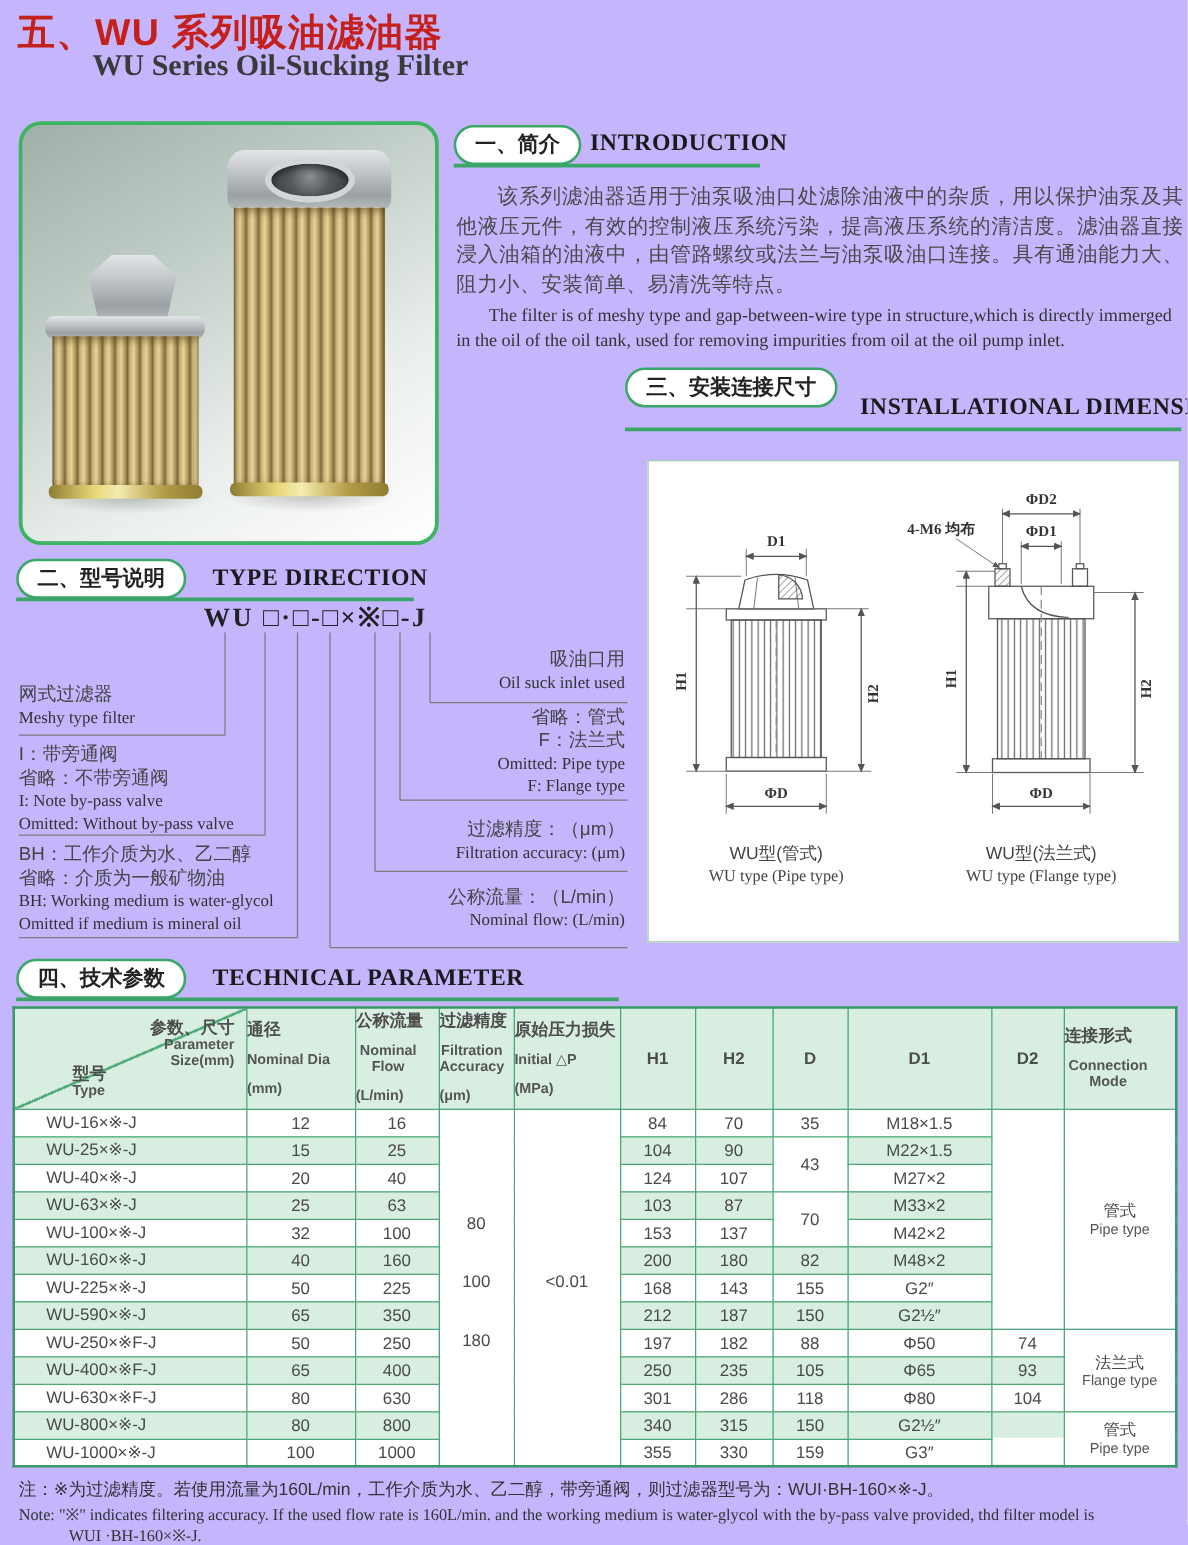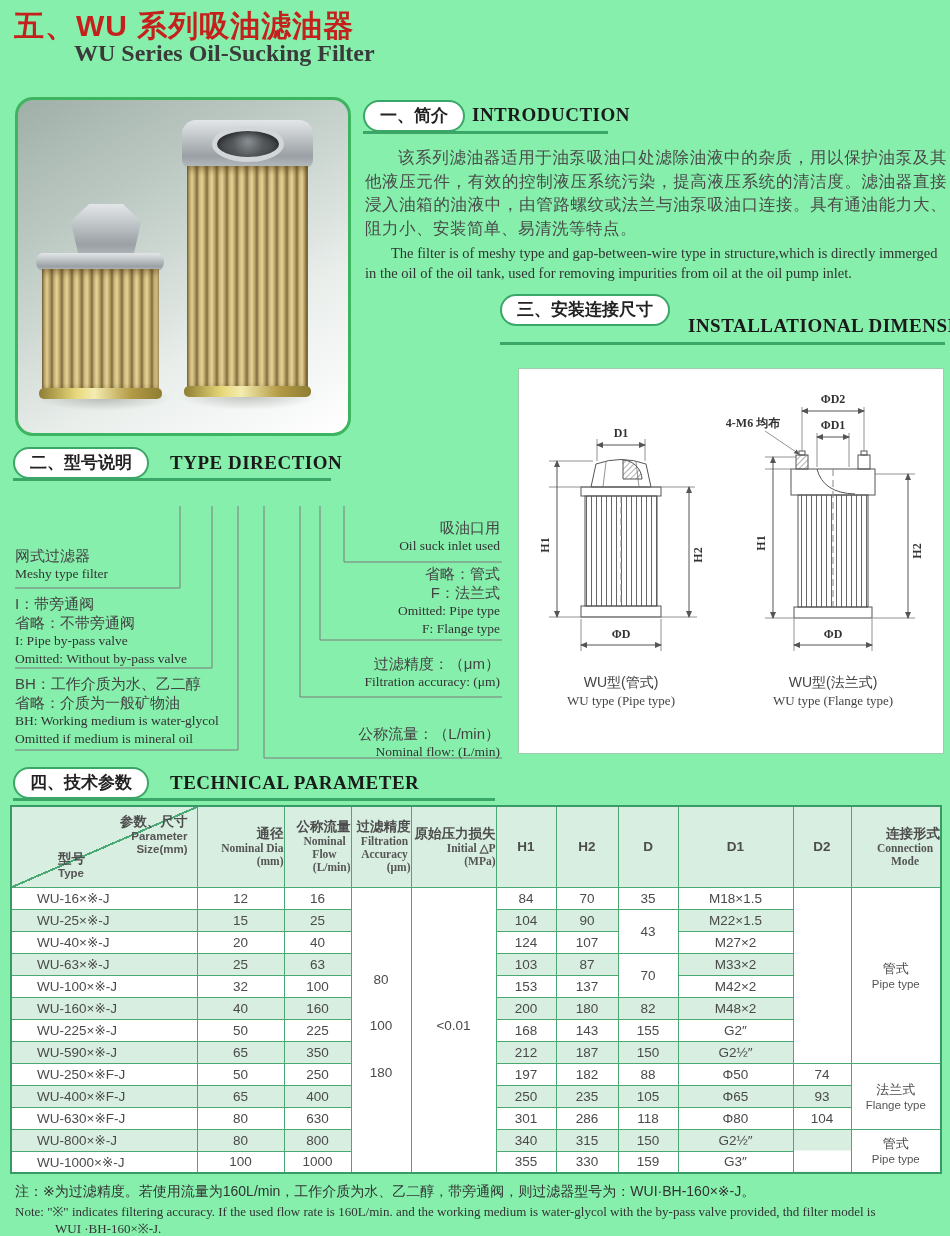--- a/index.html
+++ b/index.html
@@ -1,16 +1,16 @@
 <!DOCTYPE html>
 <html><head>
 <meta charset="utf-8">
 <style>
   html,body{margin:0;padding:0;background:#e8e8e8;}
-  .page{position:relative;width:950px;height:1236px;background:#86efac;margin:0 auto;
+  .page{position:relative;width:950px;height:1236px;background:#c4b5fd;margin:0 auto;
         font-family:"Liberation Sans","DejaVu Sans",sans-serif;overflow:hidden;}
   .abs{position:absolute;}
 
   
   .title-cn{left:14px;top:6px;font-size:30px;font-weight:bold;color:#c5211c;letter-spacing:1px;}
   .title-en{left:74px;top:40px;font-size:24px;font-weight:bold;color:#3a3a3a;
             font-family:"Liberation Serif","DejaVu Serif",serif;}
 
   
   .pill{position:absolute;height:26px;line-height:26px;padding:1px 15px;border:2px solid #3aa768;
@@ -64,21 +64,21 @@
   table.tech th,table.tech td{border:1px solid #4aa873;padding:0;}
   table.tech thead tr{height:81px;background:#d8eee0;}
   table.tech tbody tr{height:22px;}
   table.tech td{font-size:13.5px;color:#4a4a4a;text-align:center;background:#fff;}
   table.tech tbody tr:nth-child(even) td{background:#d8eee0;}
   table.tech td.merged{background:#fff !important;}
   table.tech td.merged-half{background:linear-gradient(180deg,#d8eee0 0 50%,#fff 50% 100%) !important;}
   td.c-type{text-align:left !important;padding-left:25px !important;}
   .h-cn{font-size:13.5px;color:#4d4d4d;line-height:16px;}
   .h-en{font-size:11.5px;color:#555;line-height:13px;}
-  th .stack{display:flex;flex-direction:column;align-items:flex-end;justify-content:center;gap:0;height:100%;font-family:Liberation Serif, serif;}
+  th .stack{display:flex;flex-direction:column;align-items:flex-start;justify-content:center;gap:10px;height:100%;}
   th.diag{position:relative;background-image:linear-gradient(to bottom right,
           transparent calc(50% - 1px),#4aa873 calc(50% - 1px),#4aa873 calc(50% + 1px),transparent calc(50% + 1px));}
   .diag-tr{position:absolute;top:7px;right:9px;text-align:right;}
   .diag-bl{position:absolute;bottom:7px;left:46px;text-align:left;}
   td.rel{position:relative;}
   .floatv{position:absolute;left:0;right:0;transform:translateY(-50%);text-align:center;}
   .conn-cn{font-size:13px;line-height:17px;}
   .conn-en{font-size:11.5px;line-height:14px;color:#555;}
 
   
@@ -211,20 +211,21 @@
         <text class="dcap" x="314" y="318" text-anchor="middle">WU型(法兰式)</text>
         <text class="dcap2" x="314" y="336" text-anchor="middle">WU type (Flange type)</text>
       </g>
     </svg>
   </div>
 
   <div class="pill" style="left:13px;top:447px;">二、型号说明</div>
   <div class="sec-en" style="left:170px;top:448px;">TYPE DIRECTION</div>
   <div class="sec-line" style="left:13px;top:478px;width:318px;"></div>
 
+  <div class="abs model-code">WU □·□-□×※□-J</div>
 
   <svg class="abs ladder-svg" width="500" height="265" viewBox="0 0 500 265">
     <g stroke="#7a7a7a" stroke-width="1">
       <line x1="170" y1="6" x2="170" y2="88"></line>
         <line x1="5" y1="88" x2="170" y2="88"></line>
       <line x1="202" y1="6" x2="202" y2="168"></line>
         <line x1="5" y1="168" x2="202" y2="168"></line>
       <line x1="228" y1="6" x2="228" y2="250"></line>
         <line x1="5" y1="250" x2="228" y2="250"></line>
       <line x1="254" y1="6" x2="254" y2="258"></line>
@@ -238,21 +239,21 @@
     </g>
   </svg>
 
   <div class="lad" style="left:15px;top:546px;">
     <div>网式过滤器</div>
     <div class="en">Meshy type filter</div>
   </div>
   <div class="lad" style="left:15px;top:594px;">
     <div>I：带旁通阀</div>
     <div>省略：不带旁通阀</div>
-    <div class="en">I: Pipe by-pass valve</div>
+    <div class="en">I: Note by-pass valve</div>
     <div class="en">Omitted: Without by-pass valve</div>
   </div>
   <div class="lad" style="left:15px;top:674px;">
     <div>BH：工作介质为水、乙二醇</div>
     <div>省略：介质为一般矿物油</div>
     <div class="en">BH: Working medium is water-glycol</div>
     <div class="en">Omitted if medium is mineral oil</div>
   </div>
   <div class="lad right" style="right:450px;top:518px;">
     <div>吸油口用</div>
@@ -261,21 +262,21 @@
   <div class="lad right" style="right:450px;top:564px;">
     <div>省略：管式</div>
     <div>F：法兰式</div>
     <div class="en">Omitted: Pipe type</div>
     <div class="en">F: Flange type</div>
   </div>
   <div class="lad right" style="right:450px;top:654px;">
     <div>过滤精度：（μm）</div>
     <div class="en">Filtration accuracy: (μm)</div>
   </div>
-  <div class="lad right" style="right:450px;top:724px;">
+  <div class="lad right" style="right:450px;top:708px;">
     <div>公称流量：（L/min）</div>
     <div class="en">Nominal flow: (L/min)</div>
   </div>
 
   <div class="pill" style="left:13px;top:767px;">四、技术参数</div>
   <div class="sec-en" style="left:170px;top:768px;">TECHNICAL PARAMETER</div>
   <div class="sec-line" style="left:13px;top:798px;width:482px;"></div>
 
   <table class="tech">
     <colgroup>

